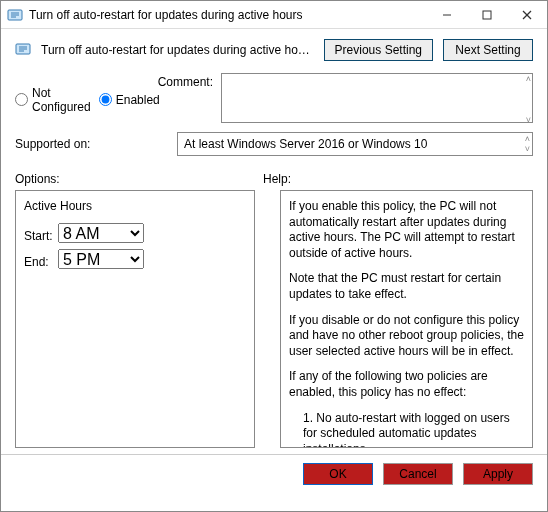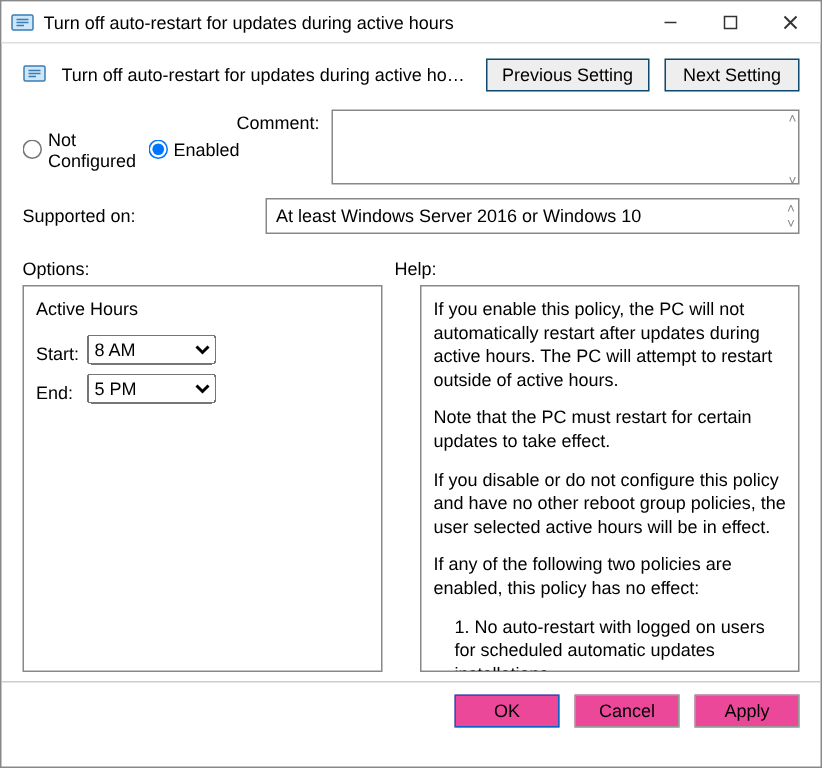--- a/index.html
+++ b/index.html
@@ -130,27 +130,27 @@
   }
   .panel {
     border:1px solid #888; padding:8px; font-size:12px;
     height: 258px; overflow:auto;
   }
   .options-panel { width:240px; }
   .help-panel { flex:1; line-height:1.3; }
   .help-panel p { margin:0 0 10px 0; }
   .indent { padding-left: 14px; }
   .opt-row { display:flex; align-items:flex-end; gap:6px; margin-bottom:6px; }
-  .opt-row select { width:86px; height:20px; font-size:12px; }
+  .opt-row select { width:86px; height:20px; font-size:16px; }
   .footer {
     display:flex; justify-content:flex-end; gap:10px; padding: 8px 14px; border-top:1px solid #ccc;
   }
   .footer button {
     width: 70px; height:22px;
-    border:1px solid #999; background:#ec4899;
+    border:1px solid #999; background:#b91c1c;
     font-size:12px; cursor:pointer;
   }
   .footer button.ok { border:1px solid #0b63c4; }
   input[type=radio]{ margin:0; }
 </style>
 </head>
 <body>
 
 <div class="titlebar">
   <span class="icon">

